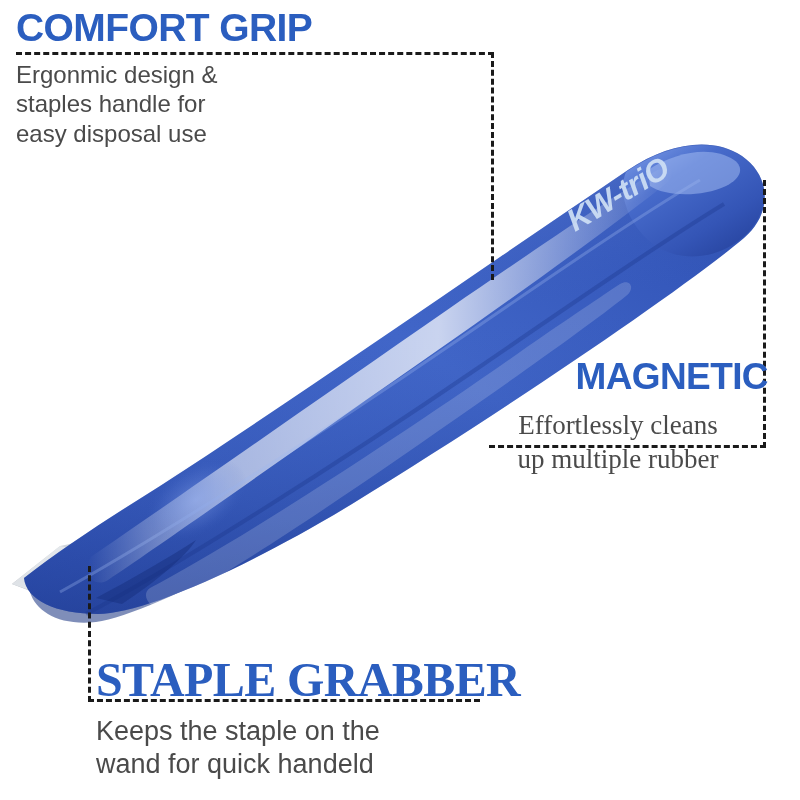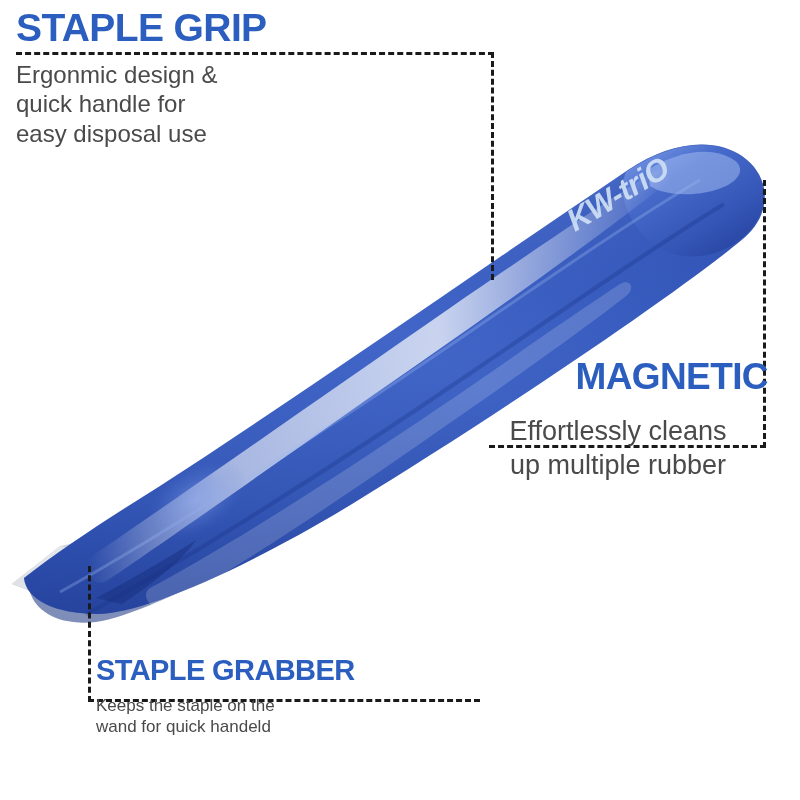--- a/index.html
+++ b/index.html
@@ -78,23 +78,24 @@
 
   
   #callout-magnetic {
     right: 32px;
     top: 358px;
     width: 300px;
     text-align: right;
   }
   #callout-magnetic .callout-heading { font-size: 37px; }
   #magnetic-body {
-    margin-top: 19px;
+    margin-top: 13px;
     text-align: center;
     font-size: 27px;
+    font-family: Liberation Serif, serif;
   }
 
   
   #bracket-magnetic {
     position: absolute;
     left: 489px;
     top: 180px;
     width: 277px;
     height: 268px;
   }
@@ -112,24 +113,24 @@
     height: 0;
     border-top: 3px dashed #1a1a1a;
   }
 
   
   #callout-staple-grabber {
     left: 96px;
     top: 655px;
     width: 420px;
   }
-  #callout-staple-grabber .callout-heading { font-size: 29px; }
+  #callout-staple-grabber .callout-heading { font-size: 48px; font-family: Liberation Serif, serif; }
   #staple-grabber-body {
     margin-top: 10px;
-    font-size: 17px;
+    font-size: 27px;
   }
 
   
   #bracket-staple-grabber {
     position: absolute;
     left: 88px;
     top: 566px;
     width: 392px;
     height: 136px;
   }
@@ -274,24 +275,24 @@
       <text id="logo-text" x="0" y="0" font-family="Liberation Sans, sans-serif" font-size="31" font-weight="700" font-style="italic" letter-spacing="-0.5" fill="#CFE0F5" opacity="0.92">KW-triO</text>
     </g>
   </svg>
 
   <div id="bracket-comfort-grip">
     <div class="h-line"></div>
     <div class="v-line"></div>
   </div>
 
   <div class="callout" id="callout-comfort-grip">
-    <h2 class="callout-heading">STAPLE GRIP</h2>
+    <h2 class="callout-heading">COMFORT GRIP</h2>
     <div class="callout-body" id="comfort-grip-body">
       <div>Ergonmic design &amp;</div>
-      <div>quick handle for</div>
+      <div>staples handle for</div>
       <div>easy disposal use</div>
     </div>
   </div>
 
   <div id="bracket-magnetic">
     <div class="v-line"></div>
     <div class="h-line"></div>
   </div>
 
   <div class="callout" id="callout-magnetic">

